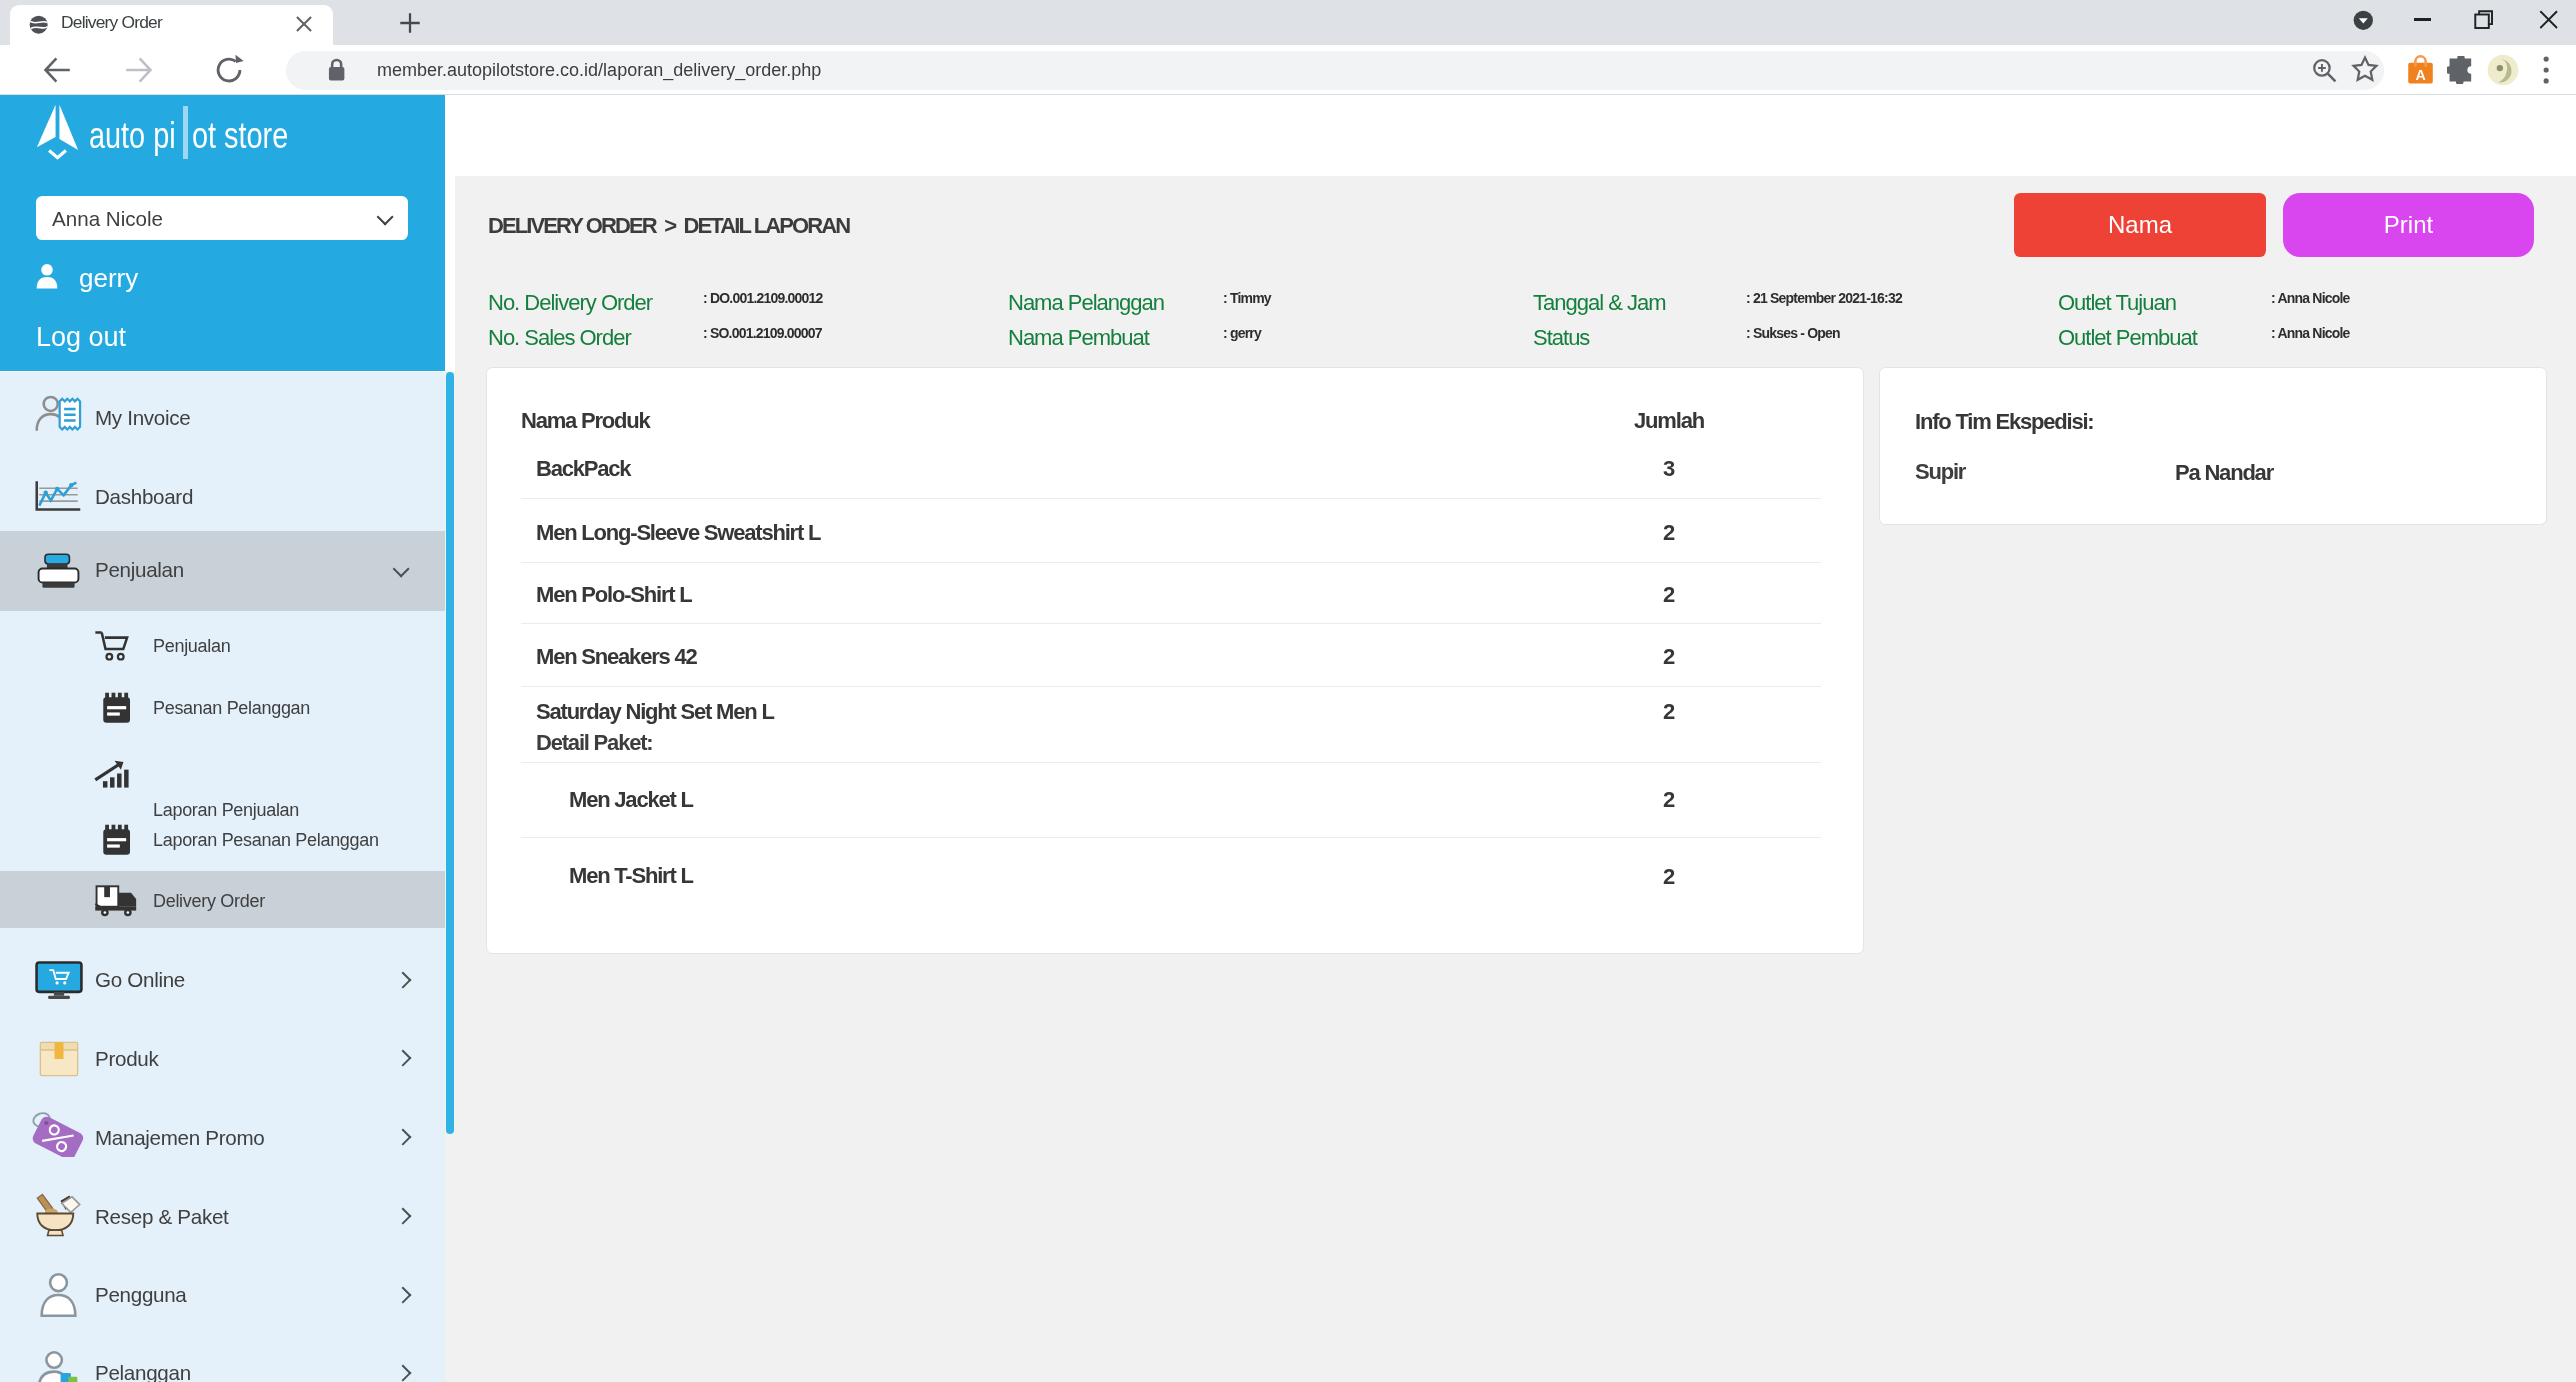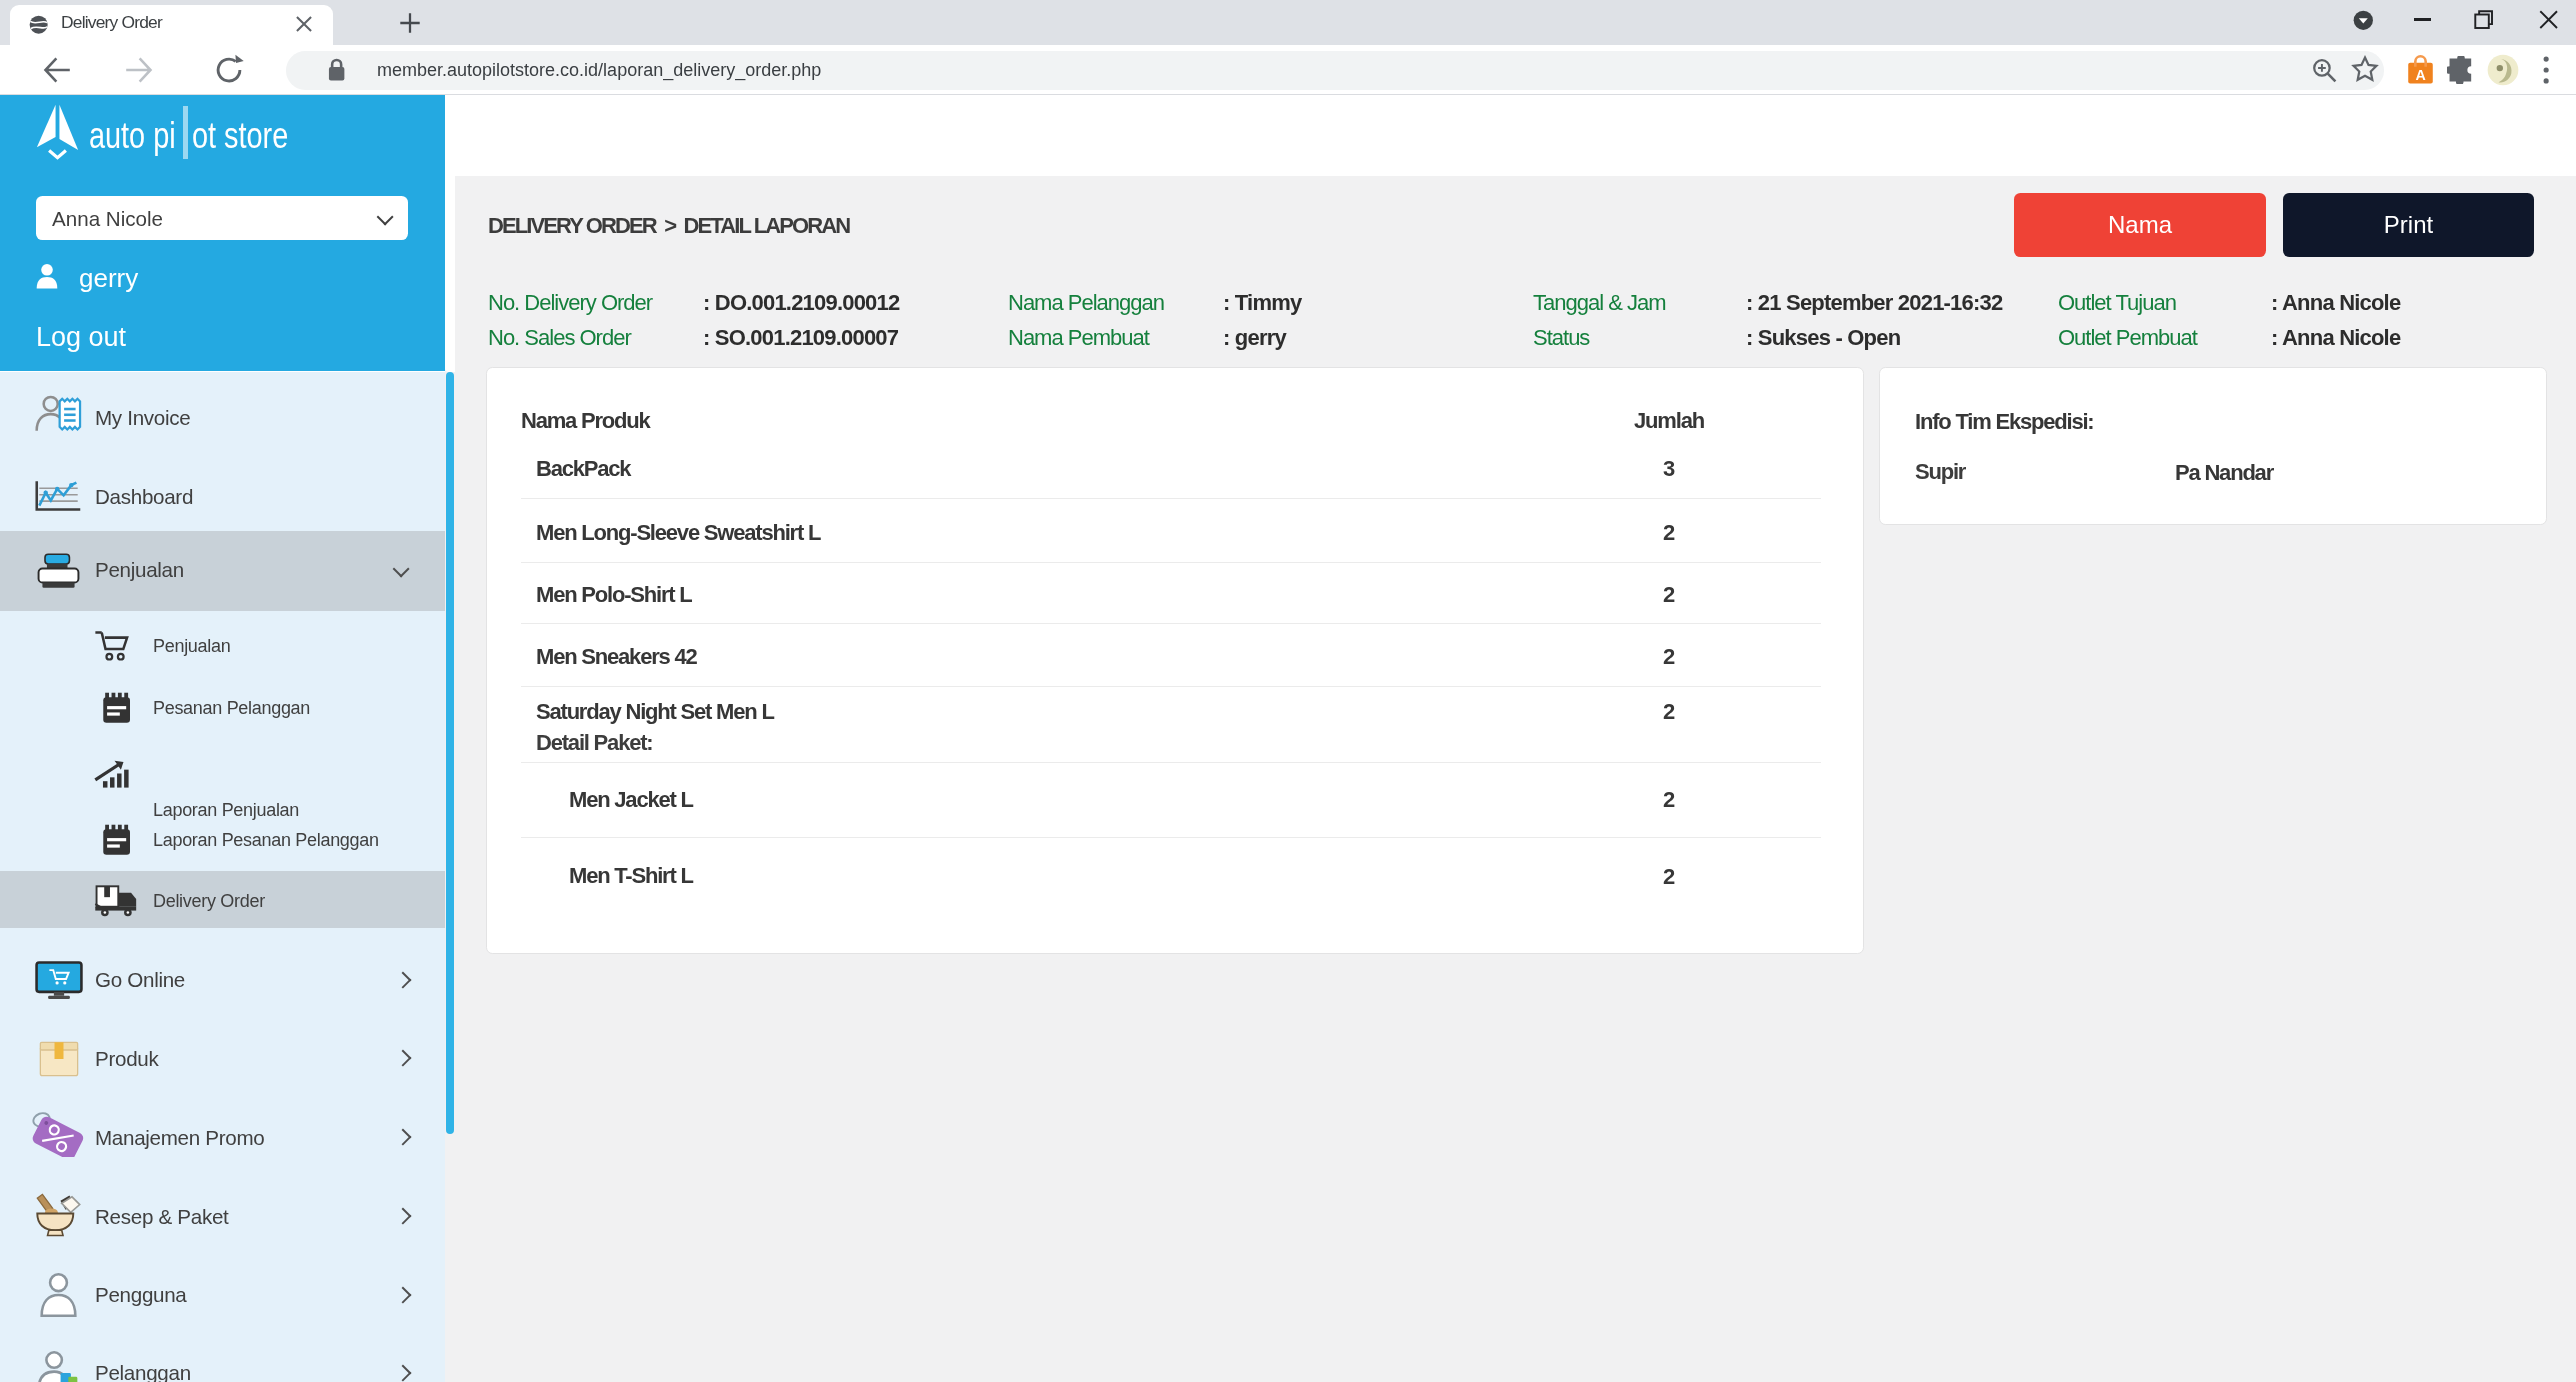--- a/index.html
+++ b/index.html
@@ -25,23 +25,23 @@
   .mtext { position:absolute; font-size:20.6px; color:#404040; letter-spacing:-0.3px; white-space:nowrap; } .mtext.sub { font-size:18px; }
   .chev { position:absolute; left:399px; width:12.2px; height:12.2px; border:solid #4e4e4e; border-width:0 2.3px 2.3px 0; }
   .chev.r { transform:rotate(-45deg); }
   .chev.d { transform:rotate(45deg); }
   
   #mainwhite { position:absolute; left:445px; top:95px; width:2131px; height:81px; background:#fff; }
   #maingray { position:absolute; left:445px; top:176px; width:2131px; height:1207px; background:#f1f1f2; } #gutterwhite { position:absolute; left:445px; top:176px; width:9.7px; height:196px; background:#fff; border-bottom-left-radius:3.9px; }
   #crumb { position:absolute; left:488px; top:213px; font-size:22px; font-weight:bold; color:#3c3c3c; letter-spacing:-1.9px; }
   .btn { position:absolute; top:193px; height:64px; border-radius:6.4px; color:#fff; font-size:24px; text-align:center; line-height:64px; }
   #btn-batal { left:2014px; width:252px; background:#ef4236; }
-  #btn-print { left:2283px; width:251px; background:#0f172a; }
+  #btn-print { left:2283px; width:251px; background:#d946ef;border-radius:17px; }
   .lbl { position:absolute; font-size:22px; color:#15803d; white-space:nowrap; letter-spacing:-1px; }
-  .val { position:absolute; font-size:22px; font-weight:bold; color:#2d2d2d; white-space:nowrap; letter-spacing:-0.8px; }
+  .val { position:absolute; font-size:14px; font-weight:bold; color:#2d2d2d; white-space:nowrap; letter-spacing:-0.8px; }
   .card { position:absolute; background:#fff; border:1.3px solid #e3e3e4; border-radius:6.4px; }
   #tcard { left:486px; top:367px; width:1378px; height:587px; }
   #icard { left:1879px; top:367px; width:668px; height:158px; }
   .trow { position:absolute; font-size:22px; font-weight:bold; color:#373737; white-space:nowrap; letter-spacing:-1.2px; }
   .treg { font-weight:bold; color:#3d3d3d; }
   .tdiv { position:absolute; height:1.3px; background:#ebebeb; }
   .num { position:absolute; font-size:22px; font-weight:bold; color:#373737; width:64px; text-align:center; }
 </style>
 </head>
 <body>

